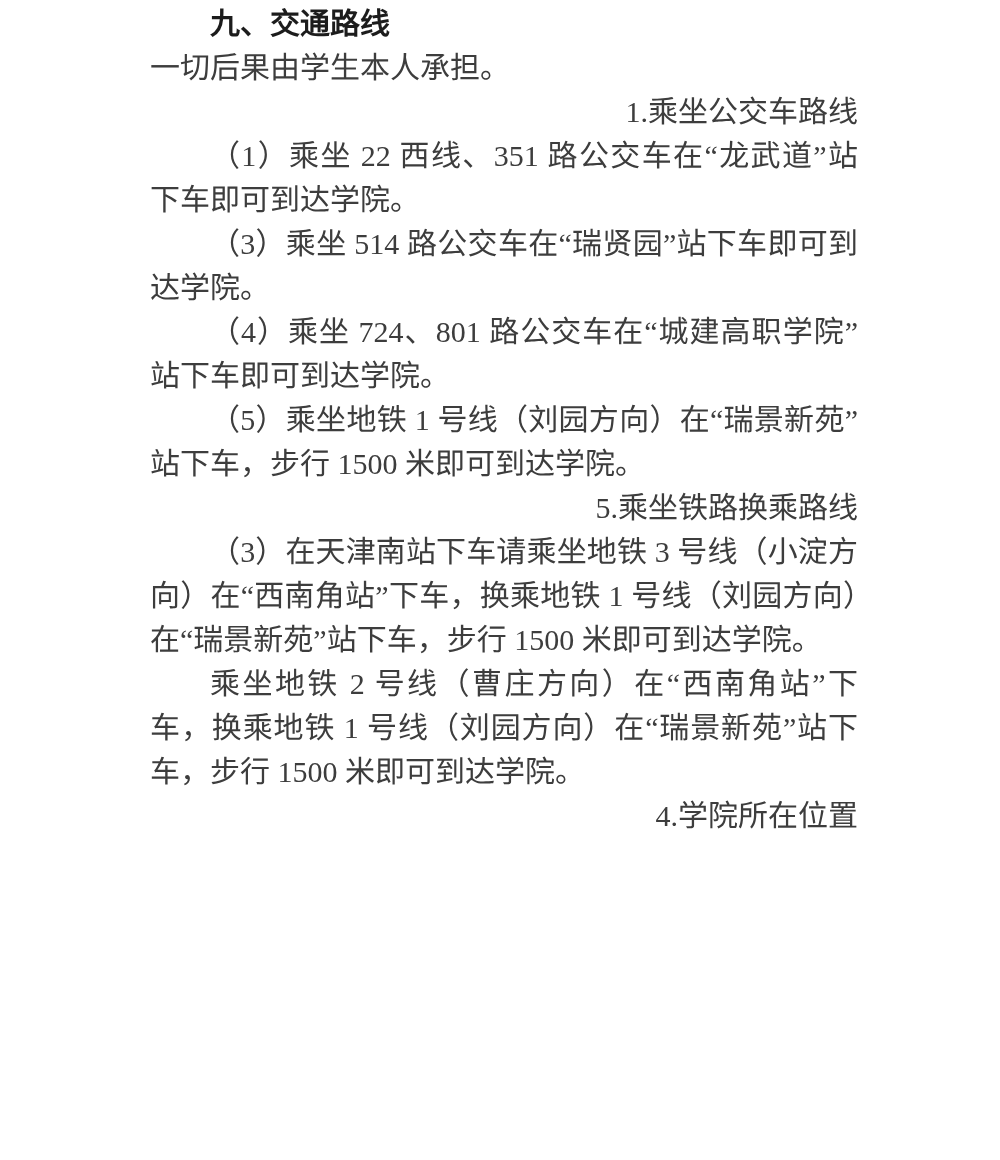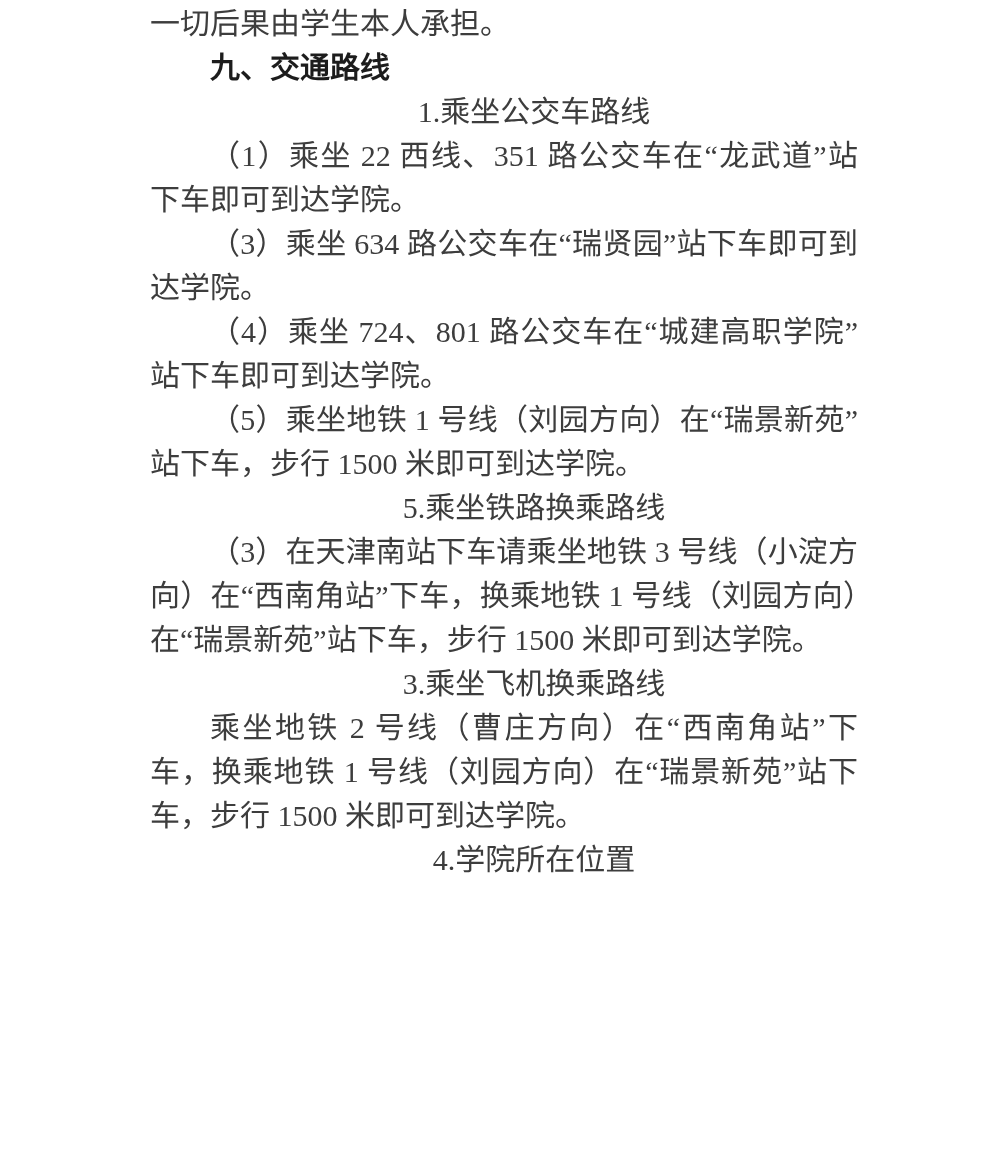--- a/index.html
+++ b/index.html
@@ -38,34 +38,33 @@
   .para.no-indent {
     text-indent: 0;
   }
   .para.heading {
     font-family: "Liberation Sans", sans-serif;
     font-weight: 700;
     color: var(--heading-color);
     text-align: left;
   }
   .para.subheading {
-    text-align: center;
+    text-align: right;
   }
 </style>
 </head>
 <body>
 
 <div class="page">
   <div class="content">
+    <p class="para heading">九、交通路线</p>
     <p class="para no-indent">一切后果由学生本人承担。</p>
-    <p class="para heading">九、交通路线</p>
     <p class="para subheading">1.乘坐公交车路线</p>
     <p class="para">（1）乘坐 22 西线、351 路公交车在“龙武道”站下车即可到达学院。</p>
-    <p class="para">（3）乘坐 634 路公交车在“瑞贤园”站下车即可到达学院。</p>
+    <p class="para">（3）乘坐 514 路公交车在“瑞贤园”站下车即可到达学院。</p>
     <p class="para">（4）乘坐 724、801 路公交车在“城建高职学院”站下车即可到达学院。</p>
     <p class="para">（5）乘坐地铁 1 号线（刘园方向）在“瑞景新苑”站下车，步行 1500 米即可到达学院。</p>
     <p class="para subheading">5.乘坐铁路换乘路线</p>
     <p class="para">（3）在天津南站下车请乘坐地铁 3 号线（小淀方向）在“西南角站”下车，换乘地铁 1 号线（刘园方向）在“瑞景新苑”站下车，步行 1500 米即可到达学院。</p>
-    <p class="para subheading">3.乘坐飞机换乘路线</p>
     <p class="para">乘坐地铁 2 号线（曹庄方向）在“西南角站”下车，换乘地铁 1 号线（刘园方向）在“瑞景新苑”站下车，步行 1500 米即可到达学院。</p>
     <p class="para subheading">4.学院所在位置</p>
   </div>
 </div>
 
 </body></html>

